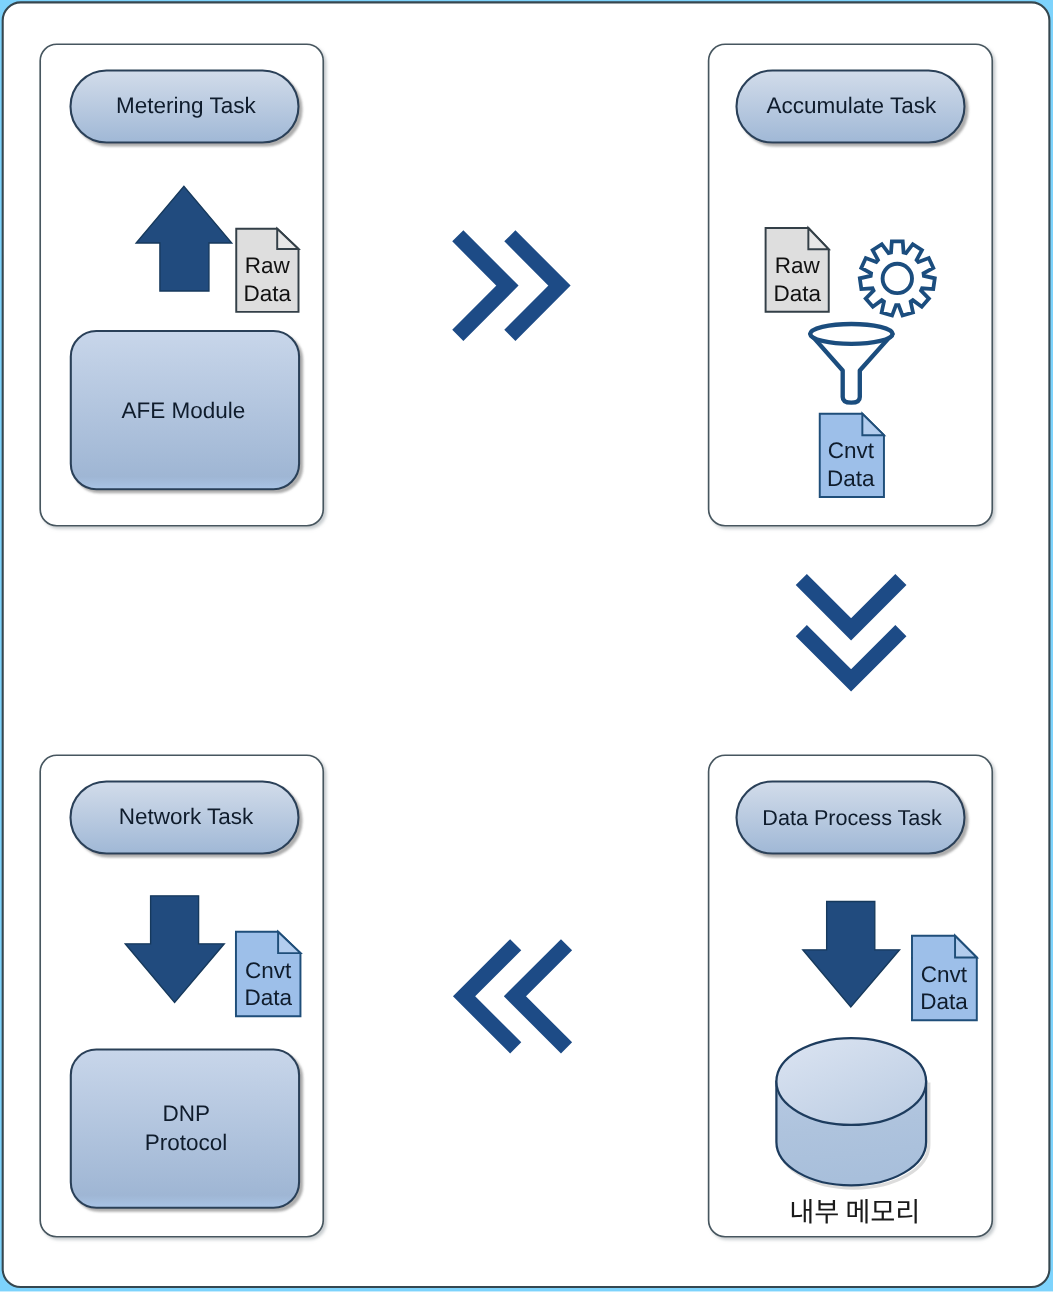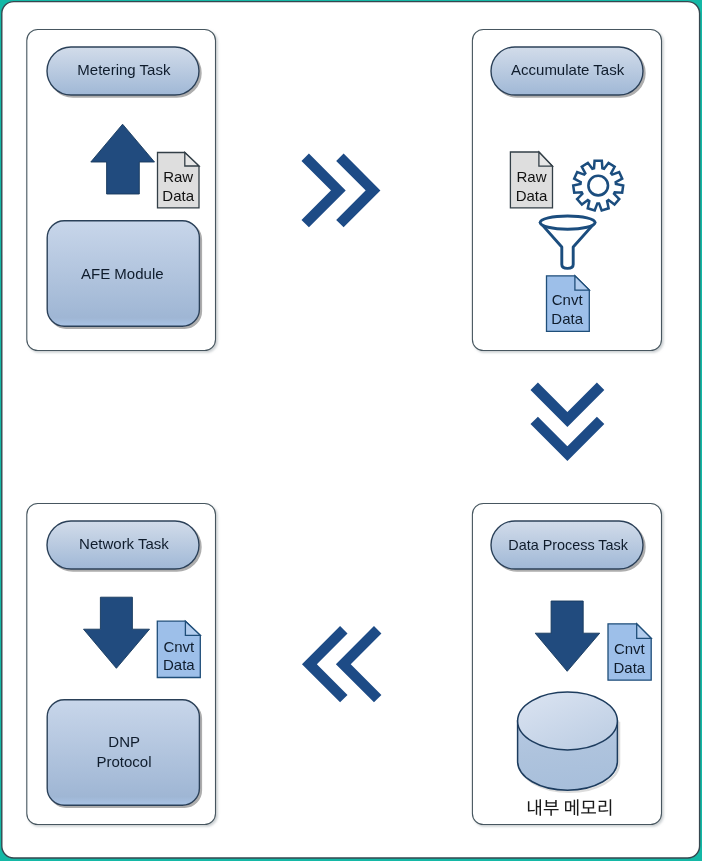--- a/index.html
+++ b/index.html
@@ -1,18 +1,18 @@
 <!DOCTYPE html>
 <html><head>
 <meta charset="utf-8">
 <title>Task Flow Diagram</title>
 <style>
   html,body{margin:0;padding:0;background:#ffffff;}
   body{width:702px;height:861px;font-family:"Liberation Sans",sans-serif;overflow:hidden;}
-  #stage{position:relative;width:702px;height:861px;background:#14b8a6;}
+  #stage{position:relative;width:702px;height:861px;background:#7dd3fc;}
   svg{display:block;}
   .lbl{font-family:"Liberation Sans",sans-serif;fill:#0f1c2c;}
 </style>
 </head>
 <body>
 
 <div id="stage">
   <svg width="702" height="861" viewBox="0 0 702 861">
     <defs>
       <linearGradient id="gPill" x1="0" y1="0" x2="0" y2="1">

